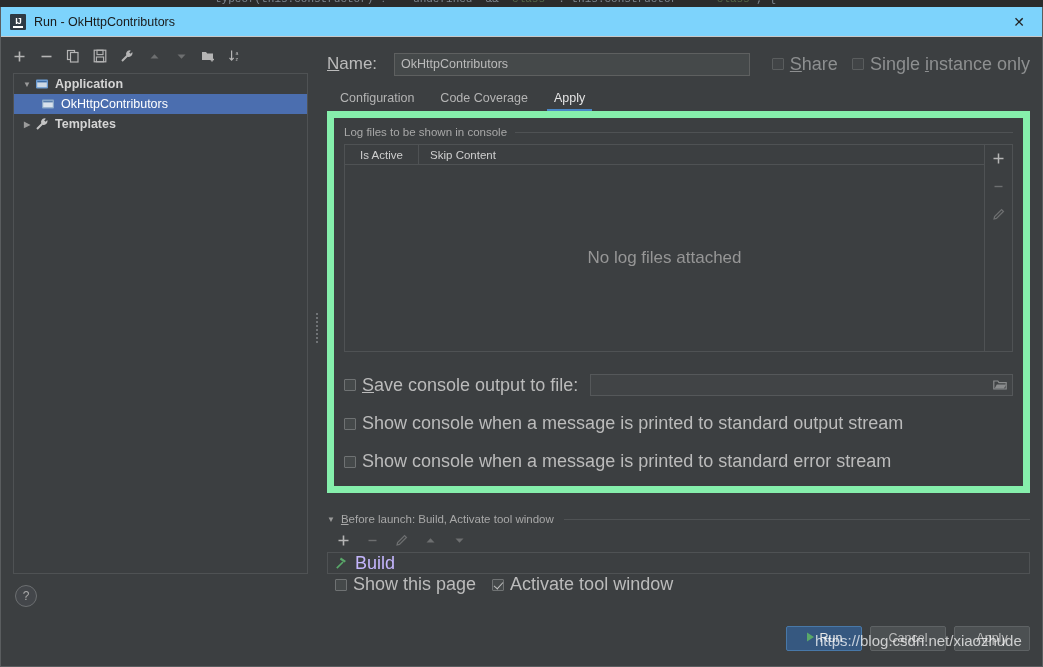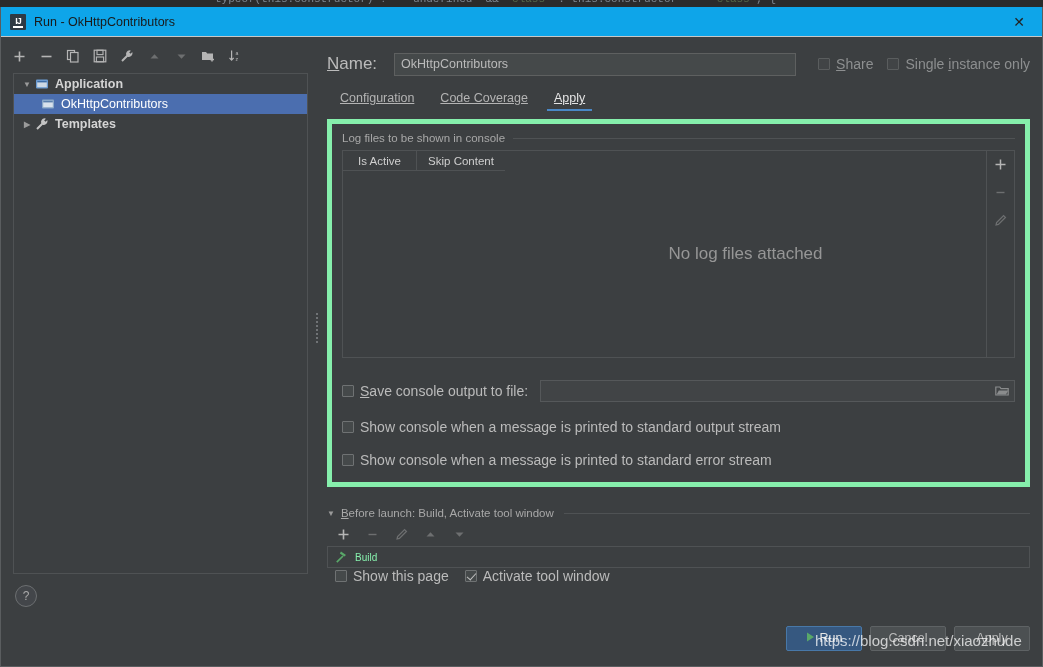--- a/index.html
+++ b/index.html
@@ -30,21 +30,21 @@
     position: absolute; left: 0; top: 7px;
     width: 1043px; height: 660px;
     background: #3c3f41;
     border: 1px solid #5a5d5f;
     border-top: none;
     display: flex; flex-direction: column;
   }
 
   
   #titlebar {
-    height: 30px; background: #0ea5e9;
+    height: 30px; background: #7dd3fc;
     display: flex; align-items: center;
     padding: 0 6px 0 9px;
     flex: none;
     border-bottom: 1px solid #c8c8c8;
   }
   #titlebar .app-icon {
     width: 16px; height: 16px; flex: none; margin-right: 8px;
     background: #2f3a44;
     border-radius: 1px;
     position: relative;
@@ -173,52 +173,52 @@
     border: 1px solid #6f7273; background: #45494a;
     position: relative; border-radius: 1px;
   }
   .cbx.checked::after {
     content: ""; position: absolute;
     left: 3px; top: 0px; width: 4px; height: 8px;
     border: solid #c0c0c0; border-width: 0 1.6px 1.6px 0;
     transform: rotate(42deg);
   }
   .cbx.dis { border-color: #5a5d5e; background: #414446; }
-  .cbx-lbl { font-size: 14px; color: #bbbbbb; white-space: nowrap; }
+  .cbx-lbl { font-size: 18px; color: #bbbbbb; white-space: nowrap; }
   .cbx-lbl.dis { color: #8d8f90; }
 
   
   #tabs { display: flex; height: 28px; flex: none; align-items: flex-end; margin-top: 2px; }
   .tab {
     padding: 0 13px 6px 13px; font-size: 12.5px; color: #b4b4b4;
-    cursor: pointer; position: relative; white-space: nowrap; text-decoration: underline;
+    cursor: pointer; position: relative; white-space: nowrap;
   }
   .tab.active { color: #e4e4e4; }
   .tab.active::after {
     content: ""; position: absolute; left: 6px; right: 6px; bottom: 0;
     height: 2px; background: #4a88c7;
   }
 
   
   #logs-card {
-    flex: none; border: 5px solid #86efac;
-    background: #3c3f41; margin-top: 8px;
+    flex: none; border: 7px solid #86efac;
+    background: #3c3f41; margin-top: 0;
     padding: 8px 10px 14px 10px;
   }
   .group-head {
     display: flex; align-items: center; gap: 8px;
     font-size: 11.5px; color: #a8a8a8; margin-bottom: 6px;
   }
   .group-head .line { flex: 1; height: 1px; background: #4f5254; }
 
   #log-table {
     height: 208px; border: 1px solid #4f5254;
     display: flex; background: #3c3f41;
   }
-  #log-table-main { flex: 1; display: flex; min-width: 0; }
+  #log-table-main { flex: 1; display: flex; flex-direction: column; min-width: 0; }
   #log-thead {
     height: 20px; display: flex; flex: none;
     background: #3c3f41; border-bottom: 1px solid #4f5254;
   }
   .th {
     font-size: 11.5px; color: #cfcfcf;
     display: flex; align-items: center; justify-content: center;
     border-right: 1px solid #4f5254;
     white-space: nowrap;
   }
@@ -263,21 +263,21 @@
   #bl-head .line { flex: 1; height: 1px; background: #4f5254; margin-left: 4px; }
   #bl-toolbar {
     height: 24px; display: flex; align-items: center;
     gap: 13px; padding-left: 8px; margin-top: 3px;
   }
   #bl-list {
     border: 1px solid #4f5254; background: #3c3f41;
     height: 22px; display: flex; align-items: center; padding-left: 6px;
   }
   #bl-list .row-ico { width: 16px; height: 16px; margin-right: 5px; display: flex; align-items: center; }
-  #bl-list .row-lbl { font-size: 10px; color: #86efac; }
+  #bl-list .row-lbl { font-size: 18px; color: #c4b5fd; }
   #bl-checks { display: flex; align-items: center; gap: 16px; padding-left: 8px; }
 
   
   #footer {
     height: 48px; flex: none;
     display: flex; align-items: center; justify-content: flex-end;
     padding: 0 12px 8px 0; gap: 8px;
     position: relative;
   }
   .btn {

